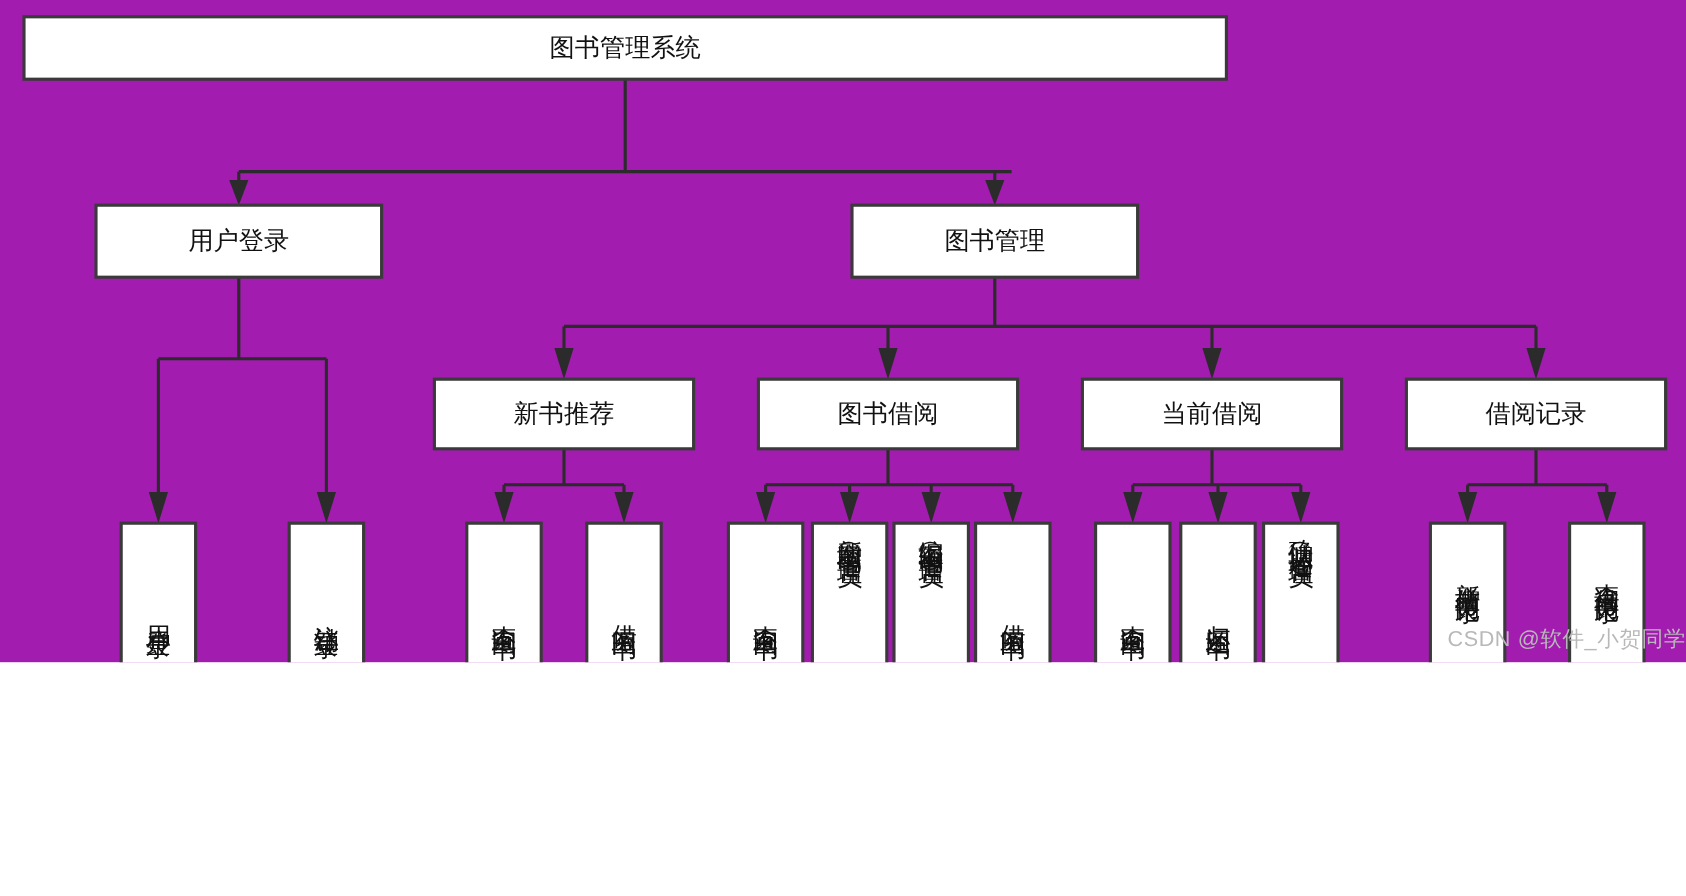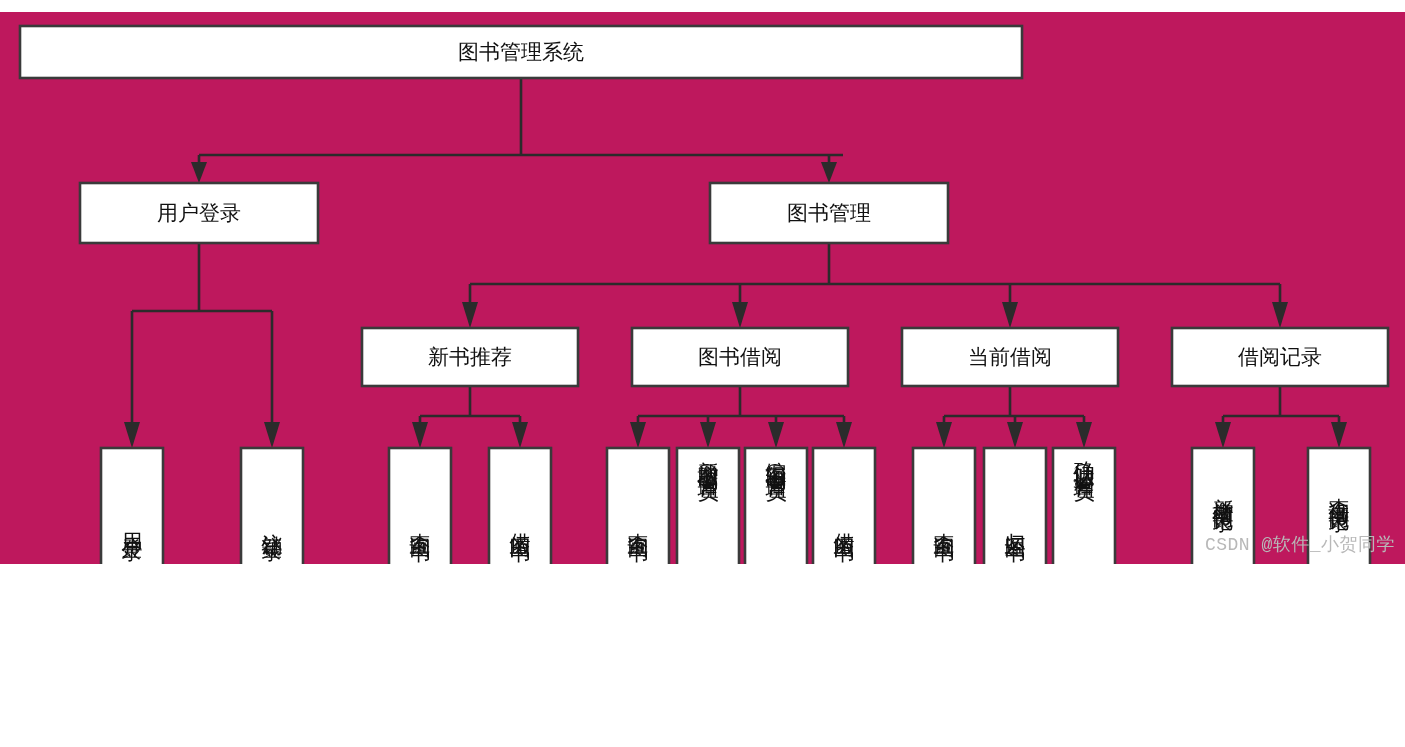--- a/index.html
+++ b/index.html
@@ -8,23 +8,22 @@
     padding: 0;
     background: #ffffff;
   }
   body {
     font-family: "DejaVu Sans", "Liberation Sans", sans-serif;
   }
   #diagram-root {
     position: relative;
     width: 1405px;
     height: 552px;
-    background: #be185d;
+    background: #a21caf;
     overflow: hidden;
-    margin-top: 12px;
   }
   svg.diagram-canvas {
     position: absolute;
     left: 0;
     top: 0;
     width: 1405px;
     height: 747px;
     display: block;
   }
   .node-box {
@@ -54,23 +53,23 @@
     font-family: "DejaVu Sans", "Liberation Sans", sans-serif;
     font-size: 21px;
     fill: #111111;
     writing-mode: vertical-rl;
     text-orientation: upright;
     text-anchor: middle;
     letter-spacing: 3px;
   }
   .watermark-text {
     position: absolute;
-    right: 10px;
+    right: 0;
     bottom: 8px;
-    font-family: Liberation Mono, monospace;
+    font-family: Liberation Sans, sans-serif;
     font-size: 18px;
     color: #b8b8b8;
     letter-spacing: 0.5px;
     user-select: none;
     white-space: nowrap;
   }
 </style>
 </head>
 <body>
 

